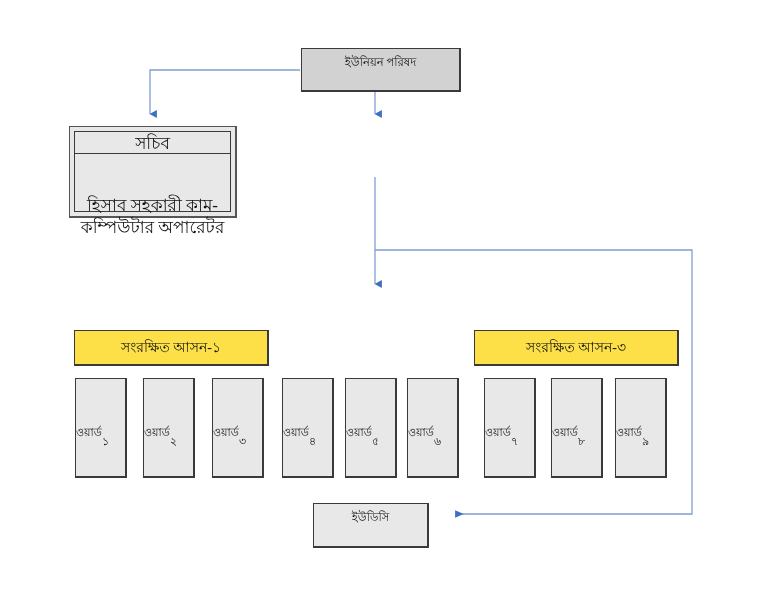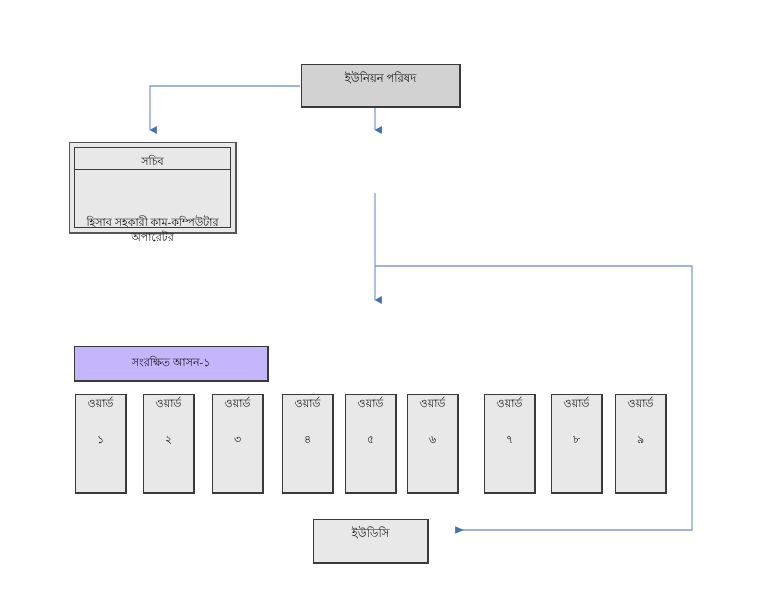--- a/index.html
+++ b/index.html
@@ -3,21 +3,21 @@
 <meta charset="utf-8">
 <style>
   html,body{margin:0;padding:0;}
   body{
     width:779px;height:611px;
     background:#ffffff;
     font-family:"Liberation Serif","DejaVu Serif",serif;
     overflow:hidden;
     position:relative;
   }
-  .canvas{position:absolute;left:0;top:16px;width:779px;height:521px;text-decoration:underline;}
+  .canvas{position:absolute;left:0;top:0;width:779px;height:521px;text-decoration:underline;}
 
   
   .box{
     position:absolute;
     box-sizing:border-box;
     background:#e8e8e8;
     border:1px solid #3a3a3a;
     border-right-width:2px;
     border-bottom-width:2px;
     display:flex;
@@ -48,63 +48,63 @@
     width:100%;height:100%;
     border:1px solid #3a3a3a;
     background:#e8e8e8;
     display:flex;
     flex-direction:column;
   }
   .staff-row{
     box-sizing:border-box;
     flex:0 0 auto;
     display:flex;
-    align-items:flex-end;
+    align-items:flex-start;
     justify-content:center;
     text-align:center;
-    font-size:11px;
+    font-size:17px;
     color:#111;
     line-height:1.3;
     border-bottom:1px solid #3a3a3a;
     padding:1px 2px;
   }
   .staff-row:last-child{border-bottom:none;}
   .r1{height:22px;}
   .r2{height:35px;margin-top:40px;}
   .r3{height:22px;}
 
   
   .seat{
     position:absolute;
     box-sizing:border-box;
-    background:#c4b5fd;
+    background:#fde047;
     border:1px solid #3a3a3a;
     border-right-width:2px;
     border-bottom-width:2px;
     display:flex;
     align-items:center;
     justify-content:center;
-    font-size:11px;
+    font-size:14px;
     color:#111;
   }
 
   
   .ward{
     position:absolute;
     box-sizing:border-box;
     background:#e8e8e8;
     border:1px solid #3a3a3a;
     border-right-width:2px;
     border-bottom-width:2px;
     display:flex;
-    flex-direction:column;
+    flex-direction:row;
     align-items:center;
     font-size:11px;
     color:#111;
-    padding-top:0;
+    padding-top:12px;
   }
   .ward .w-label{display:block;}
   .ward .w-num{display:block;margin-top:17px;}
 
   svg.links{position:absolute;left:0;top:0;width:779px;height:611px;pointer-events:none;}
 </style>
 </head>
 <body>
 
 <div class="canvas">
@@ -148,20 +148,23 @@
       </div>
       <div class="staff-row r2">
         <span>হিসাব সহকারী কাম-কম্পিউটার অপারেটর</span>
       </div>
     </div>
   </div>
 
   <div class="seat" style="left:74px;top:330px;width:195px;height:36px;">
     <span>সংরক্ষিত আসন-১</span>
   </div>
+  <div class="seat" style="left:474px;top:330px;width:205px;height:36px;">
+    <span>সংরক্ষিত আসন-৩</span>
+  </div>
 
   <div class="ward" style="left:75px;top:378px;width:52px;height:100px;">
     <span class="w-label">ওয়ার্ড</span>
     <span class="w-num">১</span>
   </div>
   <div class="ward" style="left:143px;top:378px;width:52px;height:100px;">
     <span class="w-label">ওয়ার্ড</span>
     <span class="w-num">২</span>
   </div>
   <div class="ward" style="left:212px;top:378px;width:52px;height:100px;">

